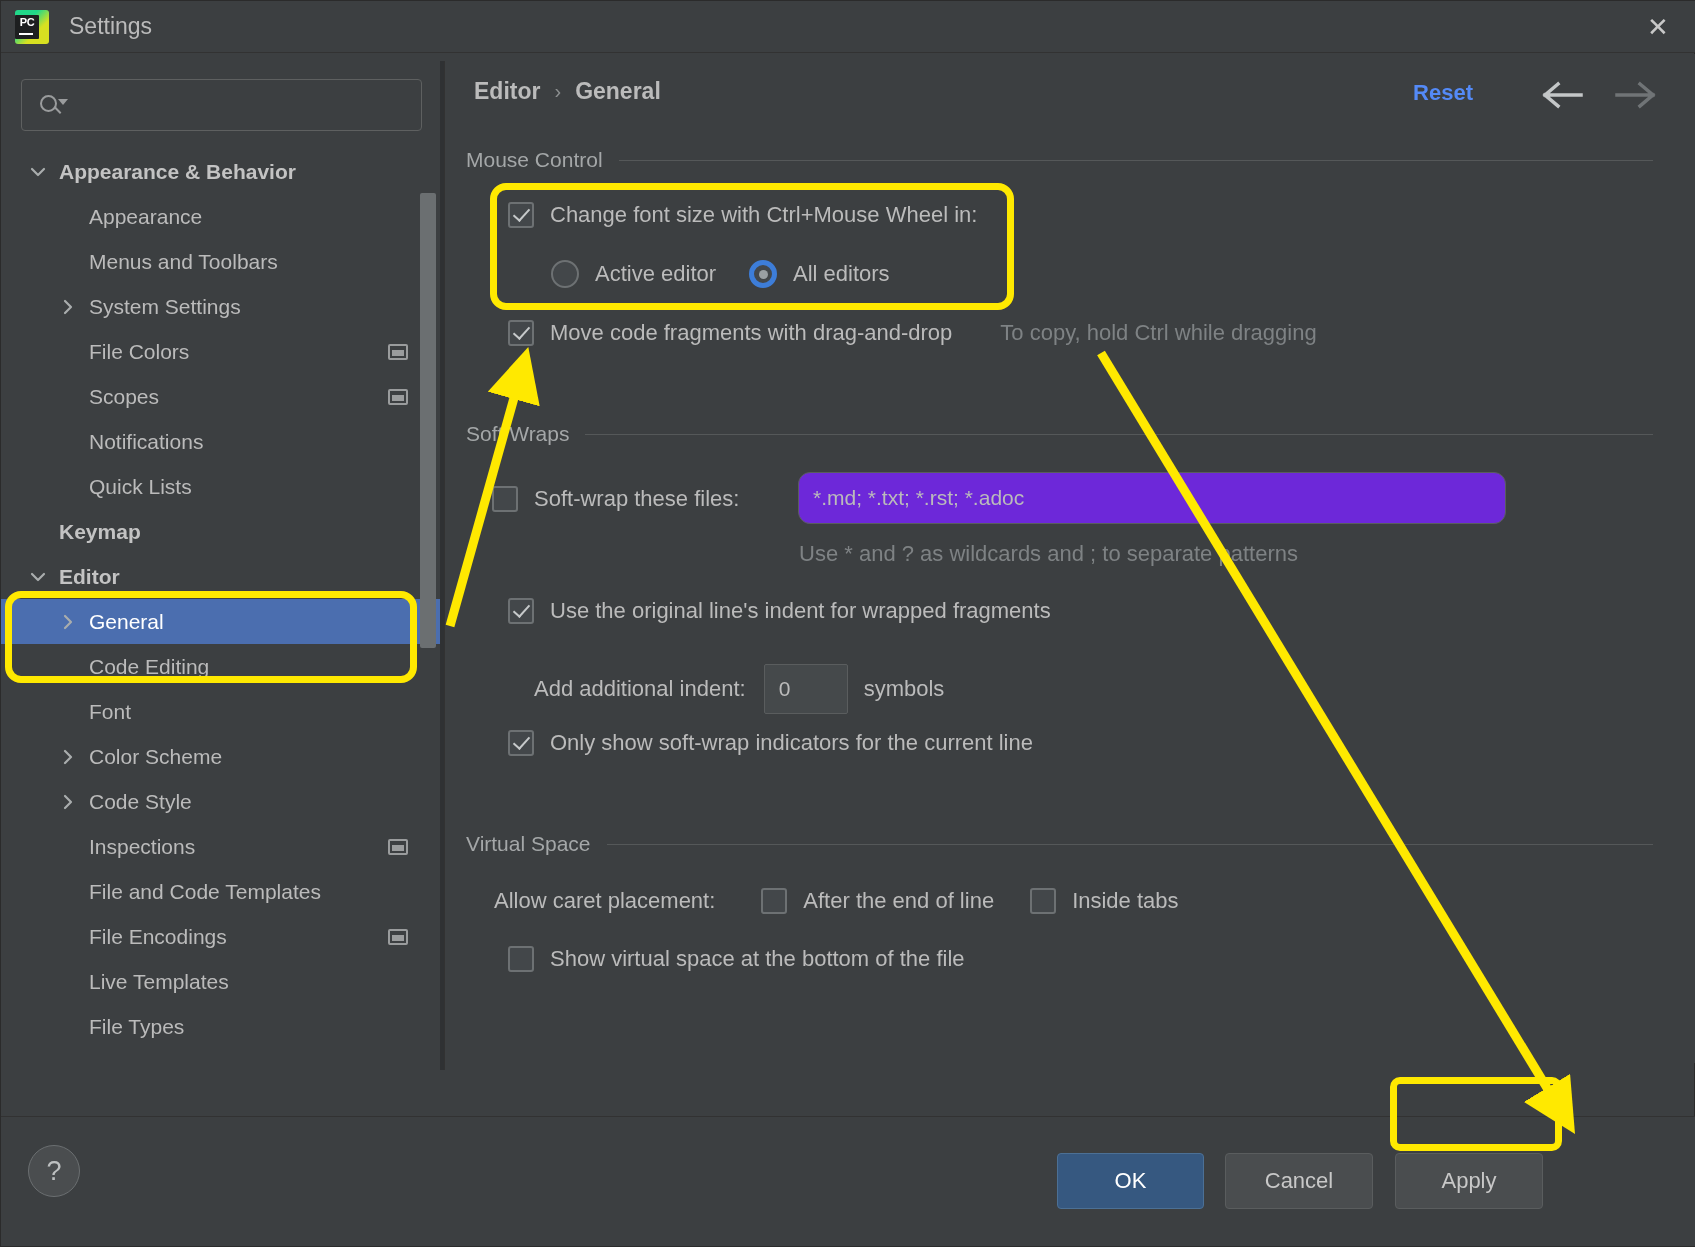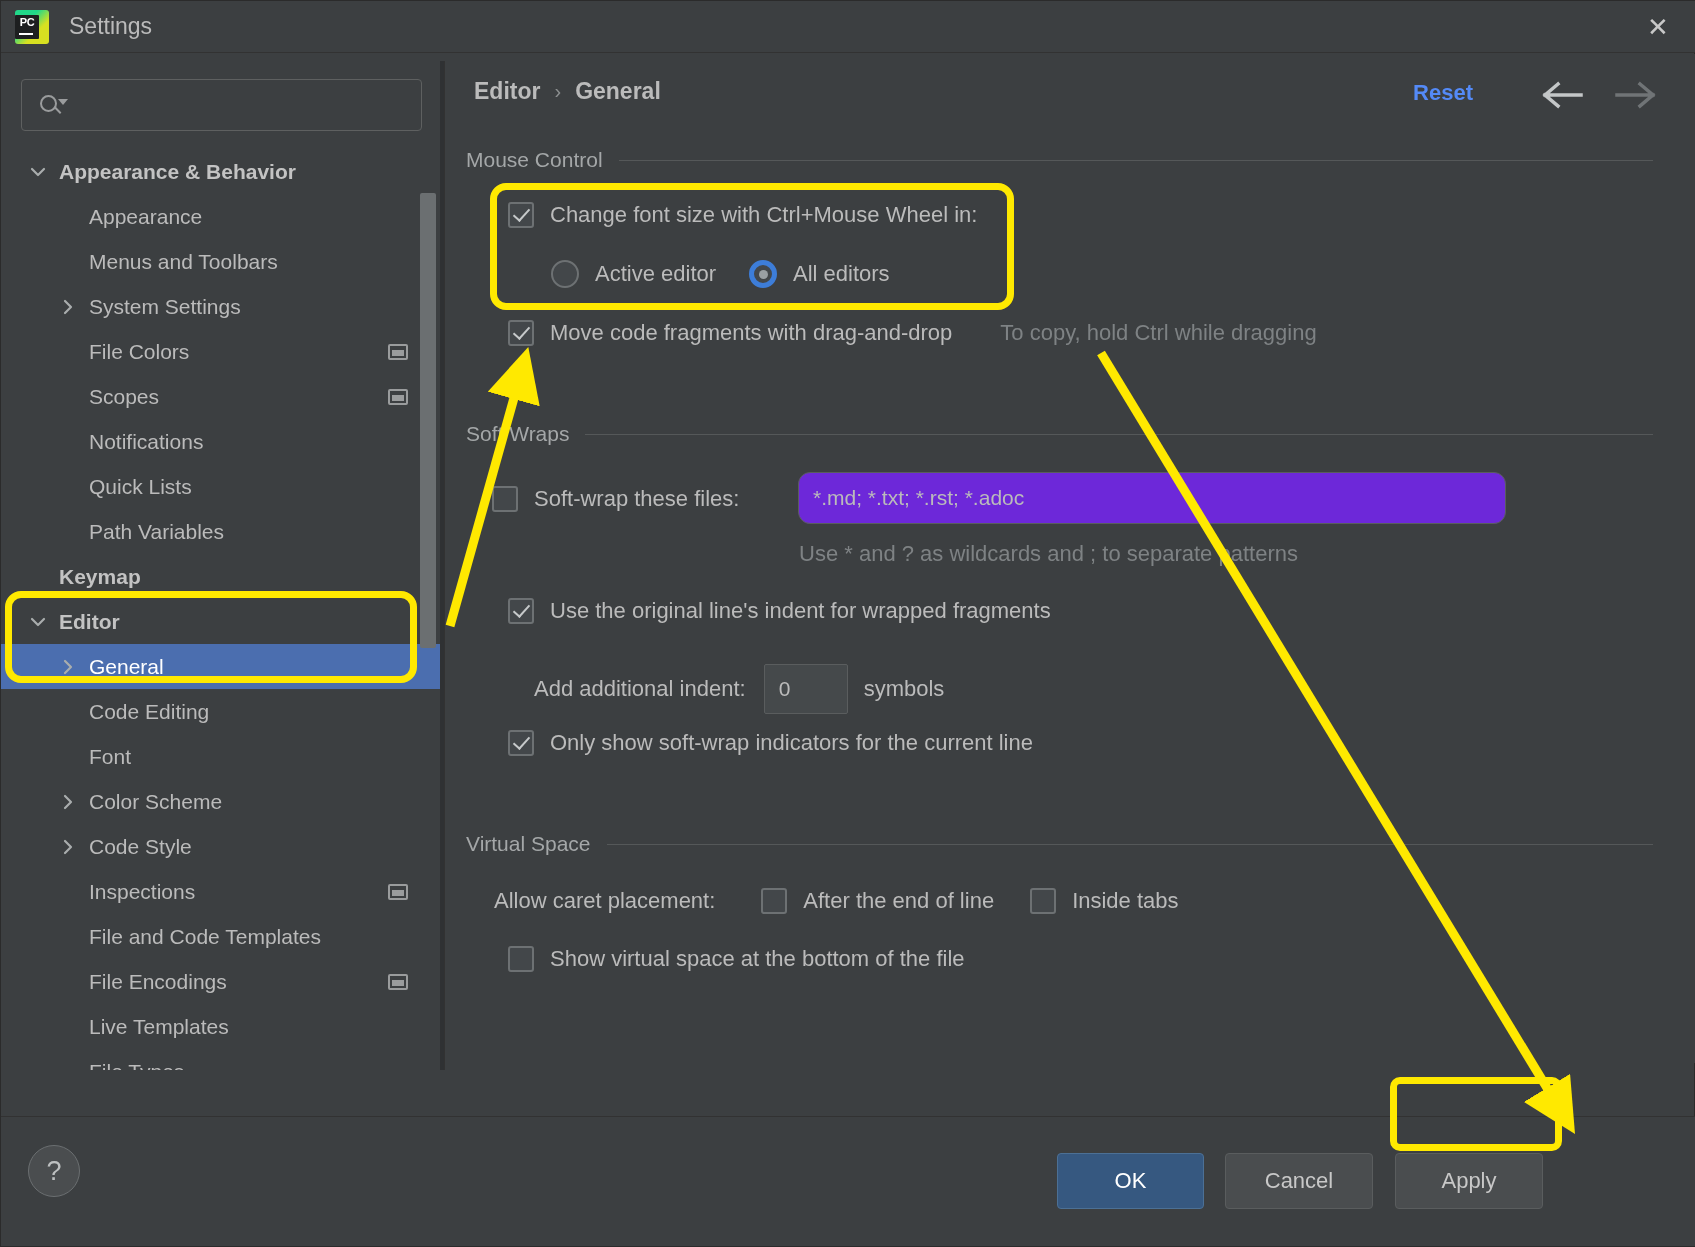--- a/index.html
+++ b/index.html
@@ -263,23 +263,20 @@
         </div>
         <div class="tree-item lvl1">
           <span class="lbl">Scopes</span>
           <span class="side-icon"></span>
         </div>
         <div class="tree-item lvl1">
           <span class="lbl">Notifications</span>
         </div>
         <div class="tree-item lvl1">
           <span class="lbl">Quick Lists</span>
-        </div>
-        <div class="tree-item lvl1">
-          <span class="lbl">Path Variables</span>
         </div>
         <div class="tree-item lvl0">
           <span class="lbl">Keymap</span>
         </div>
         <div class="tree-item lvl0">
           <span class="twisty chev">
             <svg width="20" height="20" viewBox="0 0 20 20">
               <path d="M4 7 L10 13 L16 7" stroke="#a9adad" stroke-width="2.2" fill="none" stroke-linecap="round" stroke-linejoin="round"></path>
             </svg>
           </span>

